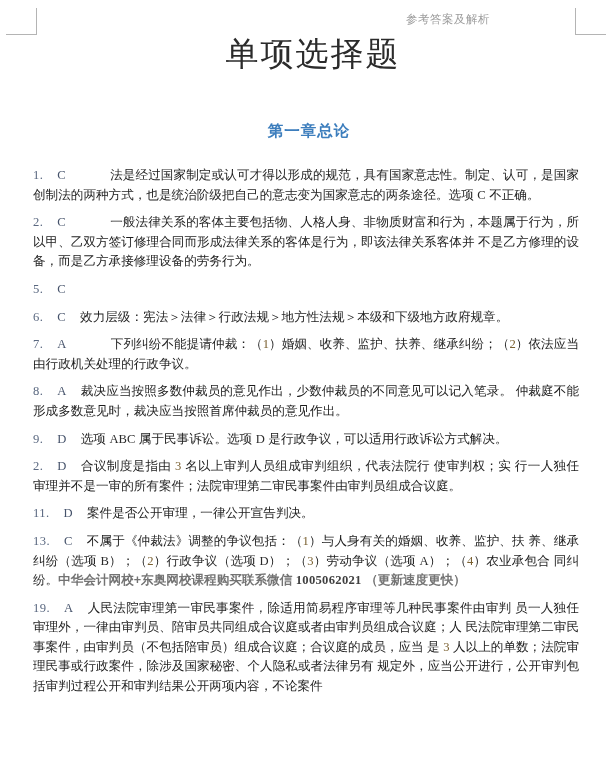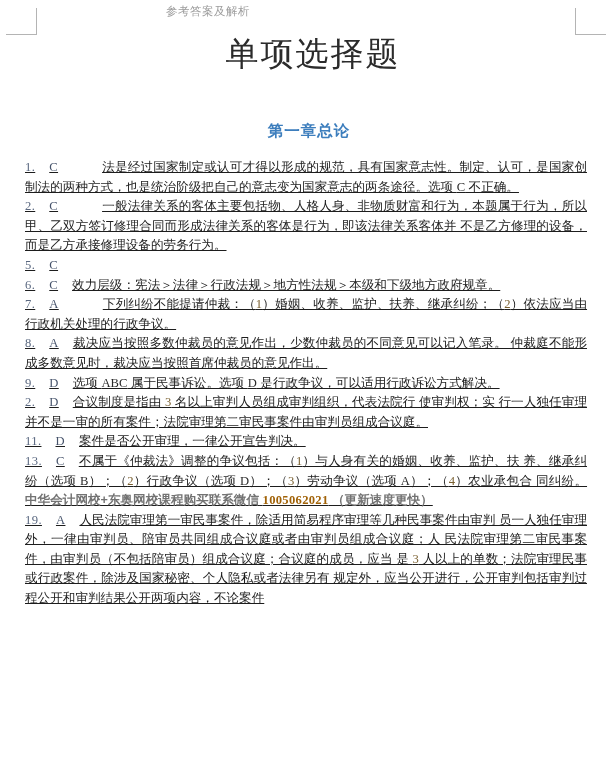--- a/index.html
+++ b/index.html
@@ -22,24 +22,24 @@
     width: 30px;
     height: 26px;
     pointer-events: none;
   }
   .crop-mark.tl { left: 6px;  top: 8px;  border-left: 0;   border-bottom: 1px solid #b4b4b4; border-right: 1px solid #b4b4b4; }
   .crop-mark.tr { right: 6px; top: 8px;  border-left: 1px solid #b4b4b4; border-bottom: 1px solid #b4b4b4; }
 
   
   .page-header {
     position: absolute;
-    top: 4px;
+    top: 12px;
     left: 0;
     right: 0;
-    text-align: left;
+    text-align: center;
     padding-right: 48px;
     font-size: 11.5px;
     color: #9d9d9d;
     letter-spacing: .5px;
     font-family: "Liberation Sans", "DejaVu Sans", sans-serif;
   }
   .page-header .hdr-inner { display: inline-block; transform: translateX(166px); }
 
   
   .doc-title {
@@ -80,23 +80,22 @@
   }
 
   .ans-line {
     font-size: 12.6px;
     line-height: 19.6px;
     color: #1d1d1d;
     text-align: justify;
     text-justify: inter-ideograph;
     white-space: pre-wrap;
     word-break: break-all;
-    margin: 0;
+    margin: 8px;
     font-family: "Liberation Sans", "DejaVu Sans", sans-serif;
-    text-decoration: underline;
   }
 
   
   .num {
     font-family: "Liberation Serif", "DejaVu Serif", serif;
     color: #5a6880;
     letter-spacing: .4px;
   }
   .opt {
     font-family: "Liberation Serif", "DejaVu Serif", serif;
@@ -114,21 +113,21 @@
   .gap-sm { display: inline-block; width: 14px; }
   .gap-lg { display: inline-block; width: 44px; }
 
   .ad-text {
     font-weight: bold;
     color: #737373;
   }
   .ad-phone {
     font-weight: bold;
     font-family: "Liberation Serif", "DejaVu Serif", serif;
-    color: #a16207;
+    color: #404040;
     letter-spacing: .3px;
   }
 </style>
 </head>
 <body>
 
 <div class="crop-mark tl"></div>
 <div class="crop-mark tr"></div>
 
 <div class="page-header">

